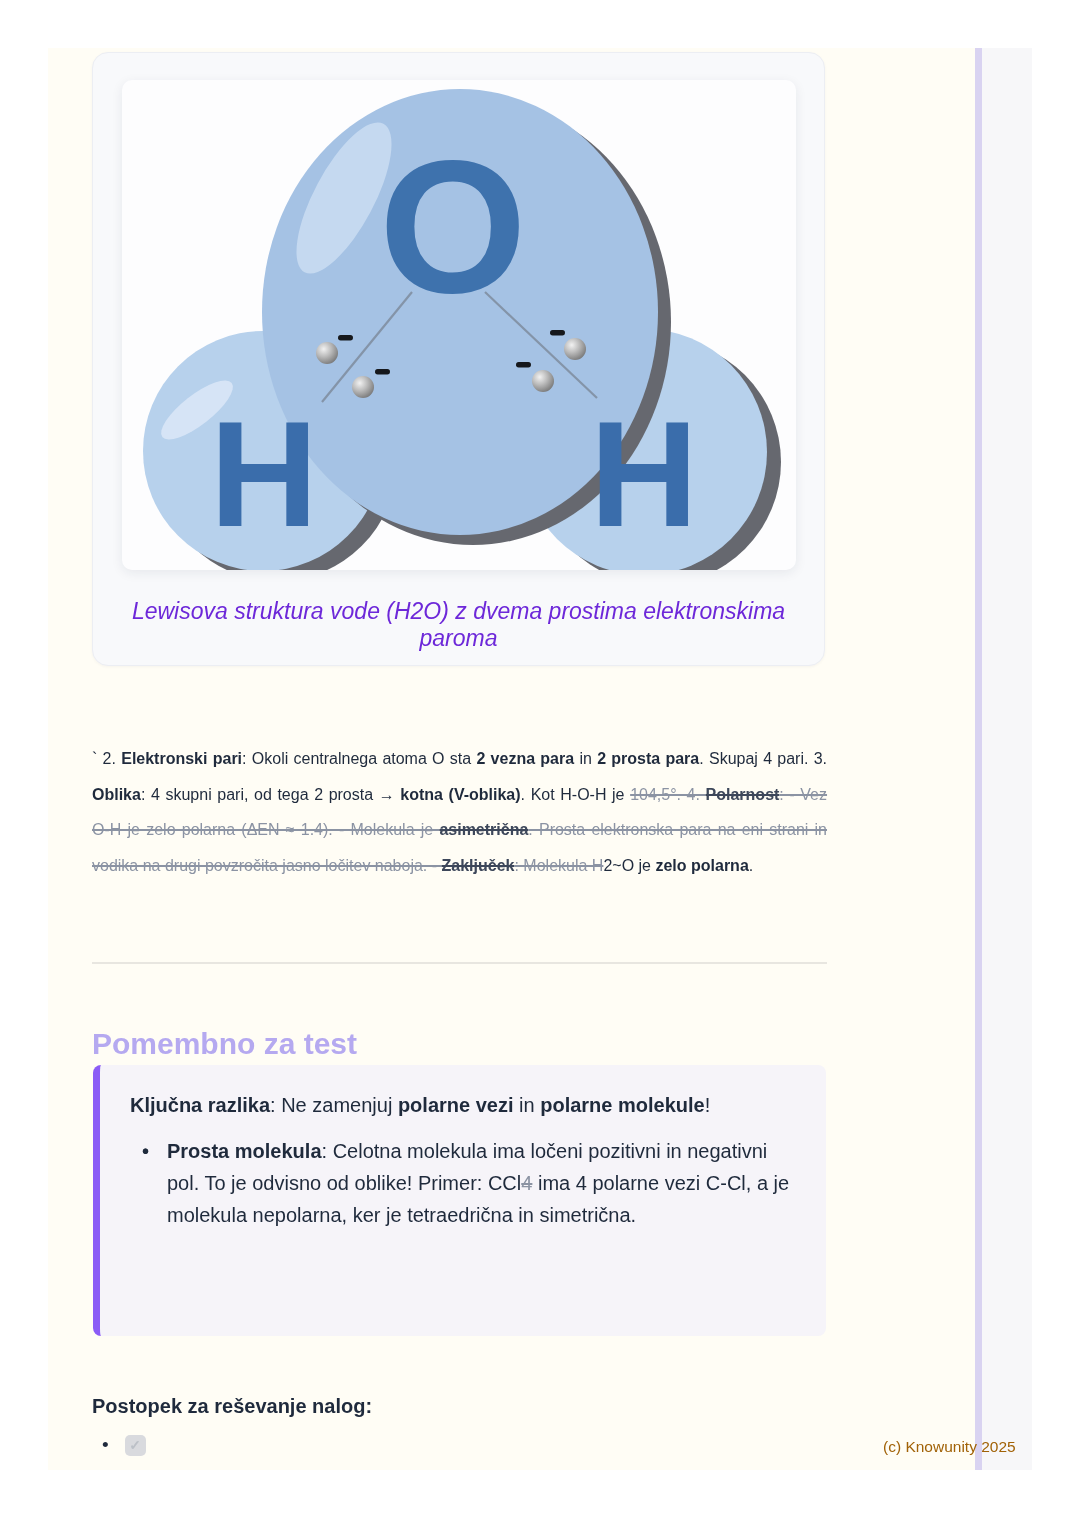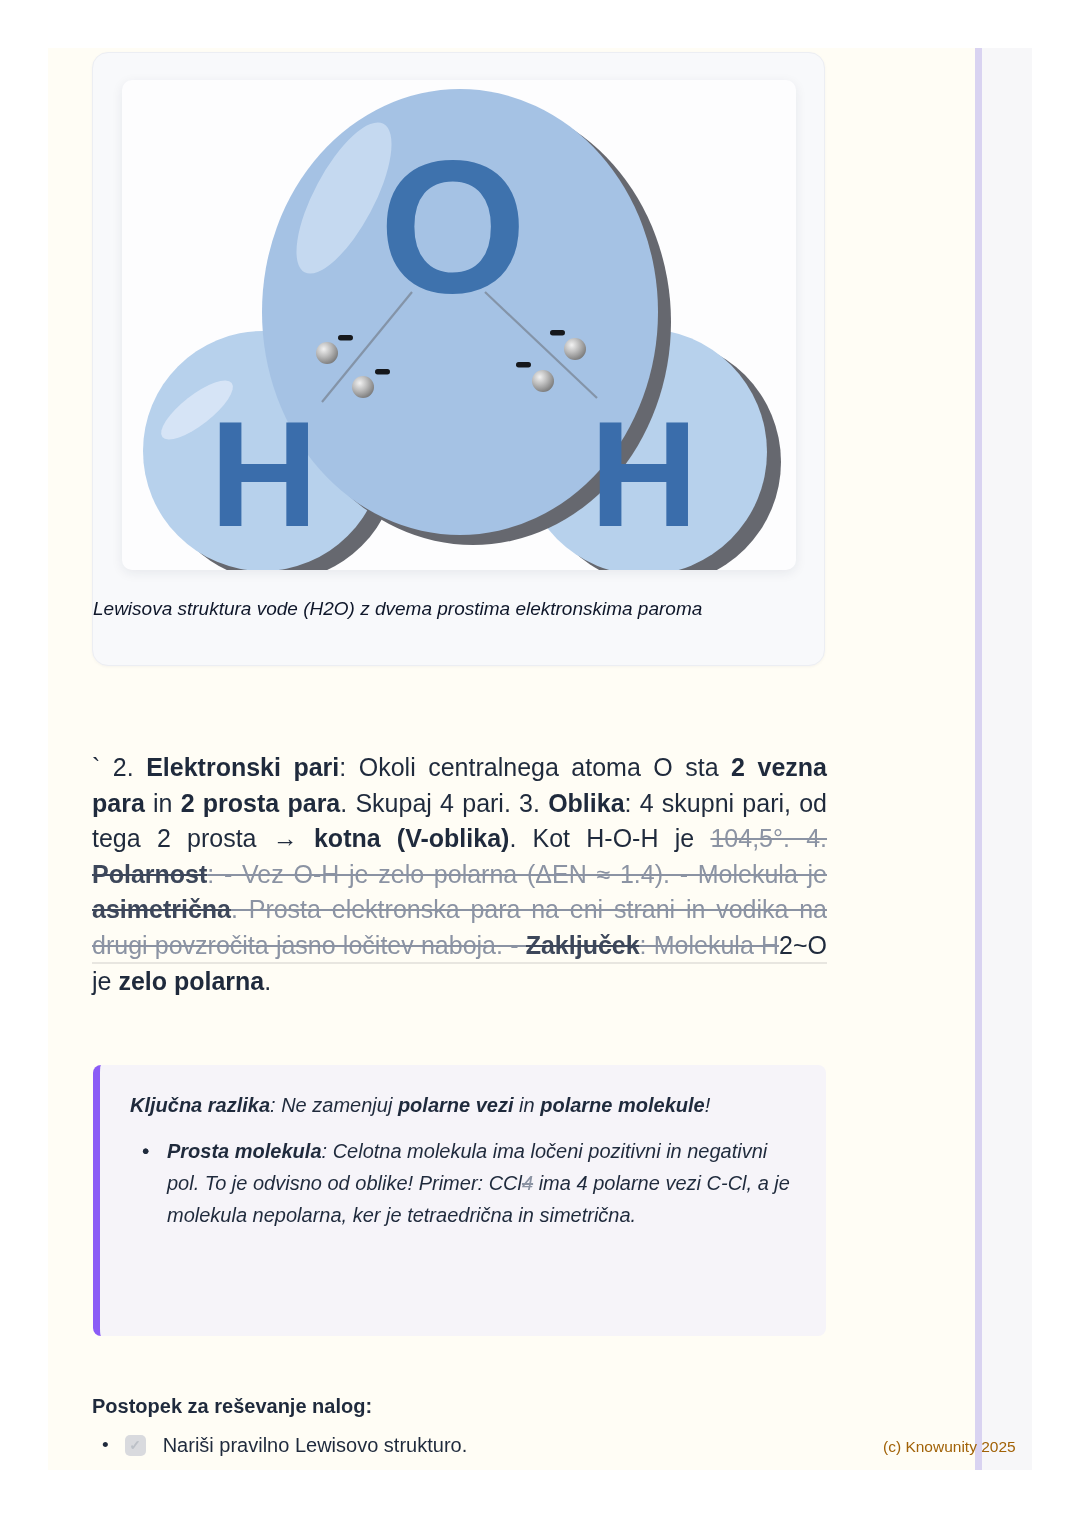--- a/index.html
+++ b/index.html
@@ -28,46 +28,46 @@
     box-shadow:0 1px 3px rgba(20,30,60,.04);
     box-sizing:border-box;
   }
   .image-box{
     position:absolute;left:29px;top:27px;width:674px;height:490px;
     background:#fdfdfe;border-radius:10px;overflow:hidden;
     box-shadow:0 3px 12px rgba(30,40,70,.08);
   }
   .figure-caption{
     position:absolute;left:0;right:0;top:545px;
-    font-style:italic;font-size:19px;color:#0f172a;
+    text-align:center;font-style:italic;font-size:23px;color:#6d28d9;
   }
   
   .para{
     position:absolute;left:44px;top:677px;width:735px;
-    font-size:25px;line-height:35.6px;color:#1f2a3c;
+    font-size:16px;line-height:35.6px;color:#1f2a3c;
     text-align:justify;
   }
   .b{font-weight:bold;}
   .st{text-decoration:line-through;text-decoration-thickness:2px;}
   .gray{color:#8b93a3;}
   .b.st{color:#3d475a;}
   .divider{
     position:absolute;left:44px;top:914px;width:735px;height:2px;
     background:#e8e6e0;
   }
   .section-heading{
     position:absolute;left:44px;top:950px;
     font-size:30px;font-weight:bold;color:#b5a9f0;line-height:42px;
   }
   
   .callout{
     position:absolute;left:45px;top:1017px;width:733px;height:271px;
     background:#f6f4f9;border-left:7px solid #8b5cf6;border-radius:8px;
     box-sizing:border-box;padding:24px 30px 0 30px;
-    font-size:20px;line-height:32px;color:#1f2a3c;font-style:italic;
+    font-size:20px;line-height:32px;color:#1f2a3c;
   }
   .callout ul{list-style:none;margin:14px 0 0 0;padding:0;}
   .callout li{position:relative;padding-left:37px;margin-bottom:14px;}
   .callout li .bullet{position:absolute;left:12px;top:0;}
   
   .proc-heading{
     position:absolute;left:44px;top:1324px;
     font-size:20px;font-weight:bold;color:#1f2a3c;line-height:28px;margin-top:20px;
   }
   .check-row{
@@ -131,20 +131,21 @@
         <text x="522" y="446" text-anchor="middle" font-size="150" font-weight="bold" fill="#3a6dab">H</text>
       </svg>
     </div>
     <div class="figure-caption">Lewisova struktura vode (H2O) z dvema prostima elektronskima paroma</div>
   </div>
 
   <p class="para"><span>` 2. </span><span class="b">Elektronski pari</span><span>: Okoli centralnega atoma O sta </span><span class="b">2 vezna para</span><span> in </span><span class="b">2 prosta para</span><span>. Skupaj 4 pari. 3. </span><span class="b">Oblika</span><span>: 4 skupni pari, od tega 2 prosta → </span><span class="b">kotna (V-oblika)</span><span>. Kot H-O-H je </span><span class="st gray">104,5°. 4. </span><span class="b st">Polarnost</span><span class="st gray">: - Vez O-H je zelo polarna (ΔEN ≈ 1.4). - Molekula je </span><span class="b st">asimetrična</span><span class="st gray">. Prosta elektronska para na eni strani in vodika na drugi povzročita jasno ločitev naboja. - </span><span class="b st">Zaključek</span><span class="st gray">: Molekula H</span><span>2~O je </span><span class="b">zelo polarna</span><span>.</span></p>
 
   <div class="divider"></div>
 
+  <h2 class="section-heading">Pomembno za test</h2>
 
   <div class="callout">
     <p style="margin:0"><span class="b">Ključna razlika</span><span>: Ne zamenjuj </span><span class="b">polarne vezi</span><span> in </span><span class="b">polarne molekule</span><span>!</span></p>
     <ul>
       <li>
         <span class="bullet">•</span>
       </li>
       <li>
         <span class="bullet">•</span>
         <span><span class="b">Prosta molekula</span><span>: Celotna molekula ima ločeni pozitivni in negativni pol. To je odvisno od oblike! Primer: CCl</span><span class="st gray">4</span><span> ima 4 polarne vezi C-Cl, a je molekula nepolarna, ker je tetraedrična in simetrična.</span></span>
@@ -152,21 +153,20 @@
     </ul>
   </div>
 
   <p class="proc-heading">Postopek za reševanje nalog:</p>
 
   <div class="check-row">
     <span class="bullet">•</span>
     <span class="checkbox">
       <span>✓</span>
     </span>
-    <span class="check-label">Nariši pravilno Lewisovo strukturo.</span>
   </div>
 
 </div>
 
 <div class="purple-strip"></div>
 <div class="gray-strip"></div>
 
 <div class="watermark">(c) Knowunity 2025</div>
 
 </body></html>

